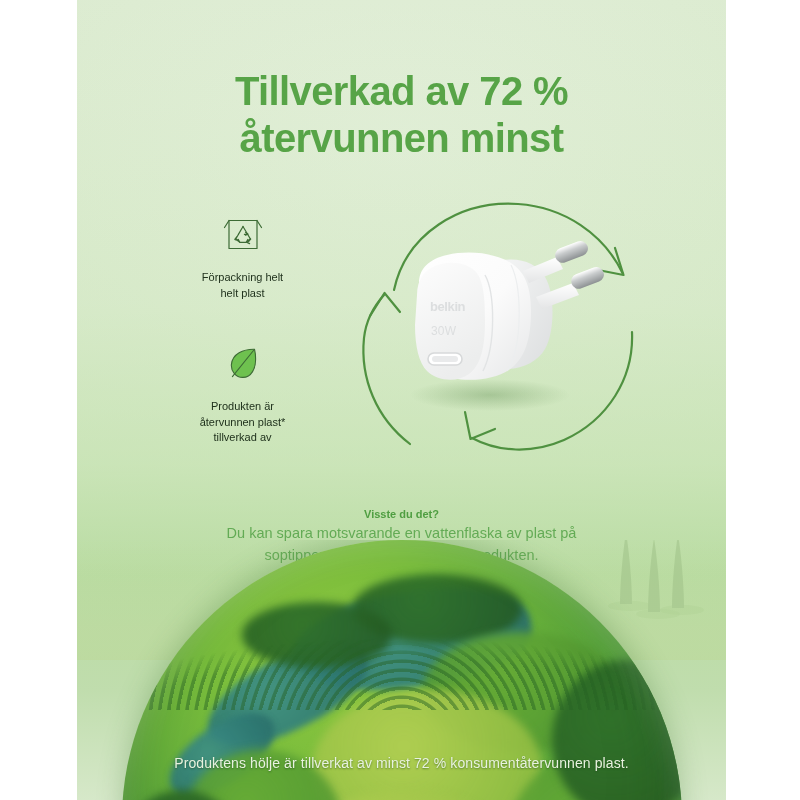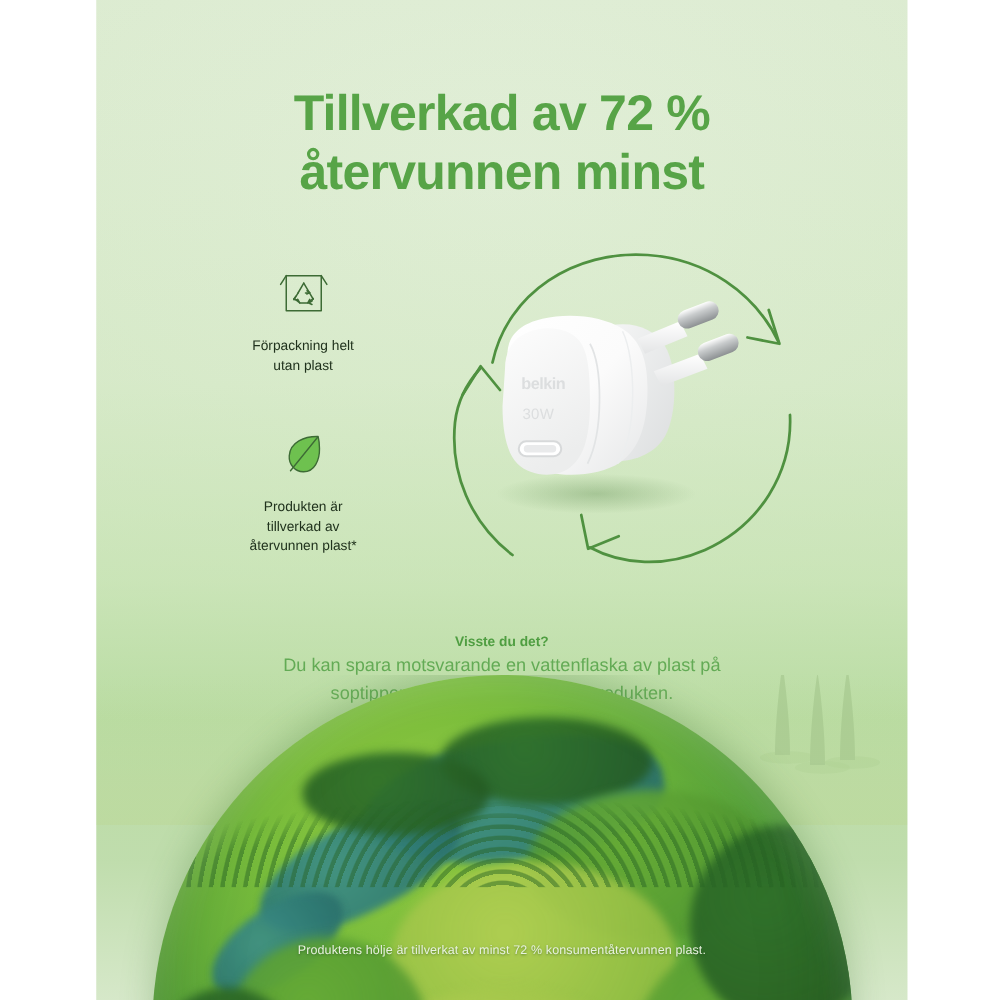--- a/index.html
+++ b/index.html
@@ -92,21 +92,21 @@
     position: absolute;
     left: 255px;
     top: 182px;
     width: 310px;
     height: 290px;
   }
   .cycle svg { display: block; }
 
   .product {
     position: absolute;
-    left: 305px;
+    left: 318px;
     top: 235px;
     width: 215px;
     height: 180px;
   }
 
   
   .didyouknow {
     position: absolute;
     left: 40px;
     top: 508px;
@@ -207,21 +207,21 @@
             mask-image: radial-gradient(ellipse 100% 100% at 50% 130%, #000 60%, transparent 72%);
     opacity: 0.85;
   }
 
   .footnote {
     position: absolute;
     left: 0;
     width: 649px;
     top: 755px;
     text-align: center;
-    font-size: 10px;
+    font-size: 14px;
     color: #e8f2df;
     text-shadow: 0 1px 2px rgba(30,70,25,0.55);
     letter-spacing: 0.1px;
   }
 </style>
 </head>
 <body>
 
 <div class="page">
 
@@ -250,35 +250,35 @@
               <path d="M18.4 22.5 L15.2 27.6"></path>
               <path d="M23 14.5 L18.4 22.4"></path>
               <path d="M25.6 20.6 L27.9 22.1 L25.4 23.2"></path>
               <path d="M16.6 25.1 L15.0 27.6 L18.0 27.8"></path>
               <path d="M29.8 28.6 L27.0 30.4 L29.6 31.6"></path>
             </g>
           </svg>
         </div>
         <div class="feature-label">
           <div>Förpackning helt</div>
-          <div>utan plast</div>
+          <div>helt plast</div>
         </div>
       </div>
 
       <div class="feature">
         <div class="feature-icon">
           <svg width="46" height="46" viewBox="0 0 46 46" aria-hidden="true">
             <path d="M34.5 8.2 C23.5 8.0 12.2 12.6 11.4 23.6 C10.9 30.6 16.0 36.2 22.6 36.4 C31.6 36.6 35.8 27.0 35.6 17.8 C35.55 14.0 35.1 10.6 34.5 8.2 Z" fill="#6ec14f" stroke="#3d6b35" stroke-width="1.1" stroke-linejoin="round"></path>
             <path d="M33.9 9.0 L12.4 35.6" fill="none" stroke="#3d6b35" stroke-width="1.1" stroke-linecap="round"></path>
           </svg>
         </div>
         <div class="feature-label">
           <div>Produkten är</div>
+          <div>återvunnen plast*</div>
           <div>tillverkad av</div>
-          <div>återvunnen plast*</div>
         </div>
       </div>
 
     </div>
 
     <div class="cycle">
       <svg width="310" height="290" viewBox="0 0 310 290" aria-hidden="true">
         <g fill="none" stroke="#4f9140" stroke-width="2.2" stroke-linecap="round" stroke-linejoin="round">
 
           <path d="M62 108 C74 52, 128 18, 186 22 C232 25, 272 52, 291 92"></path>

